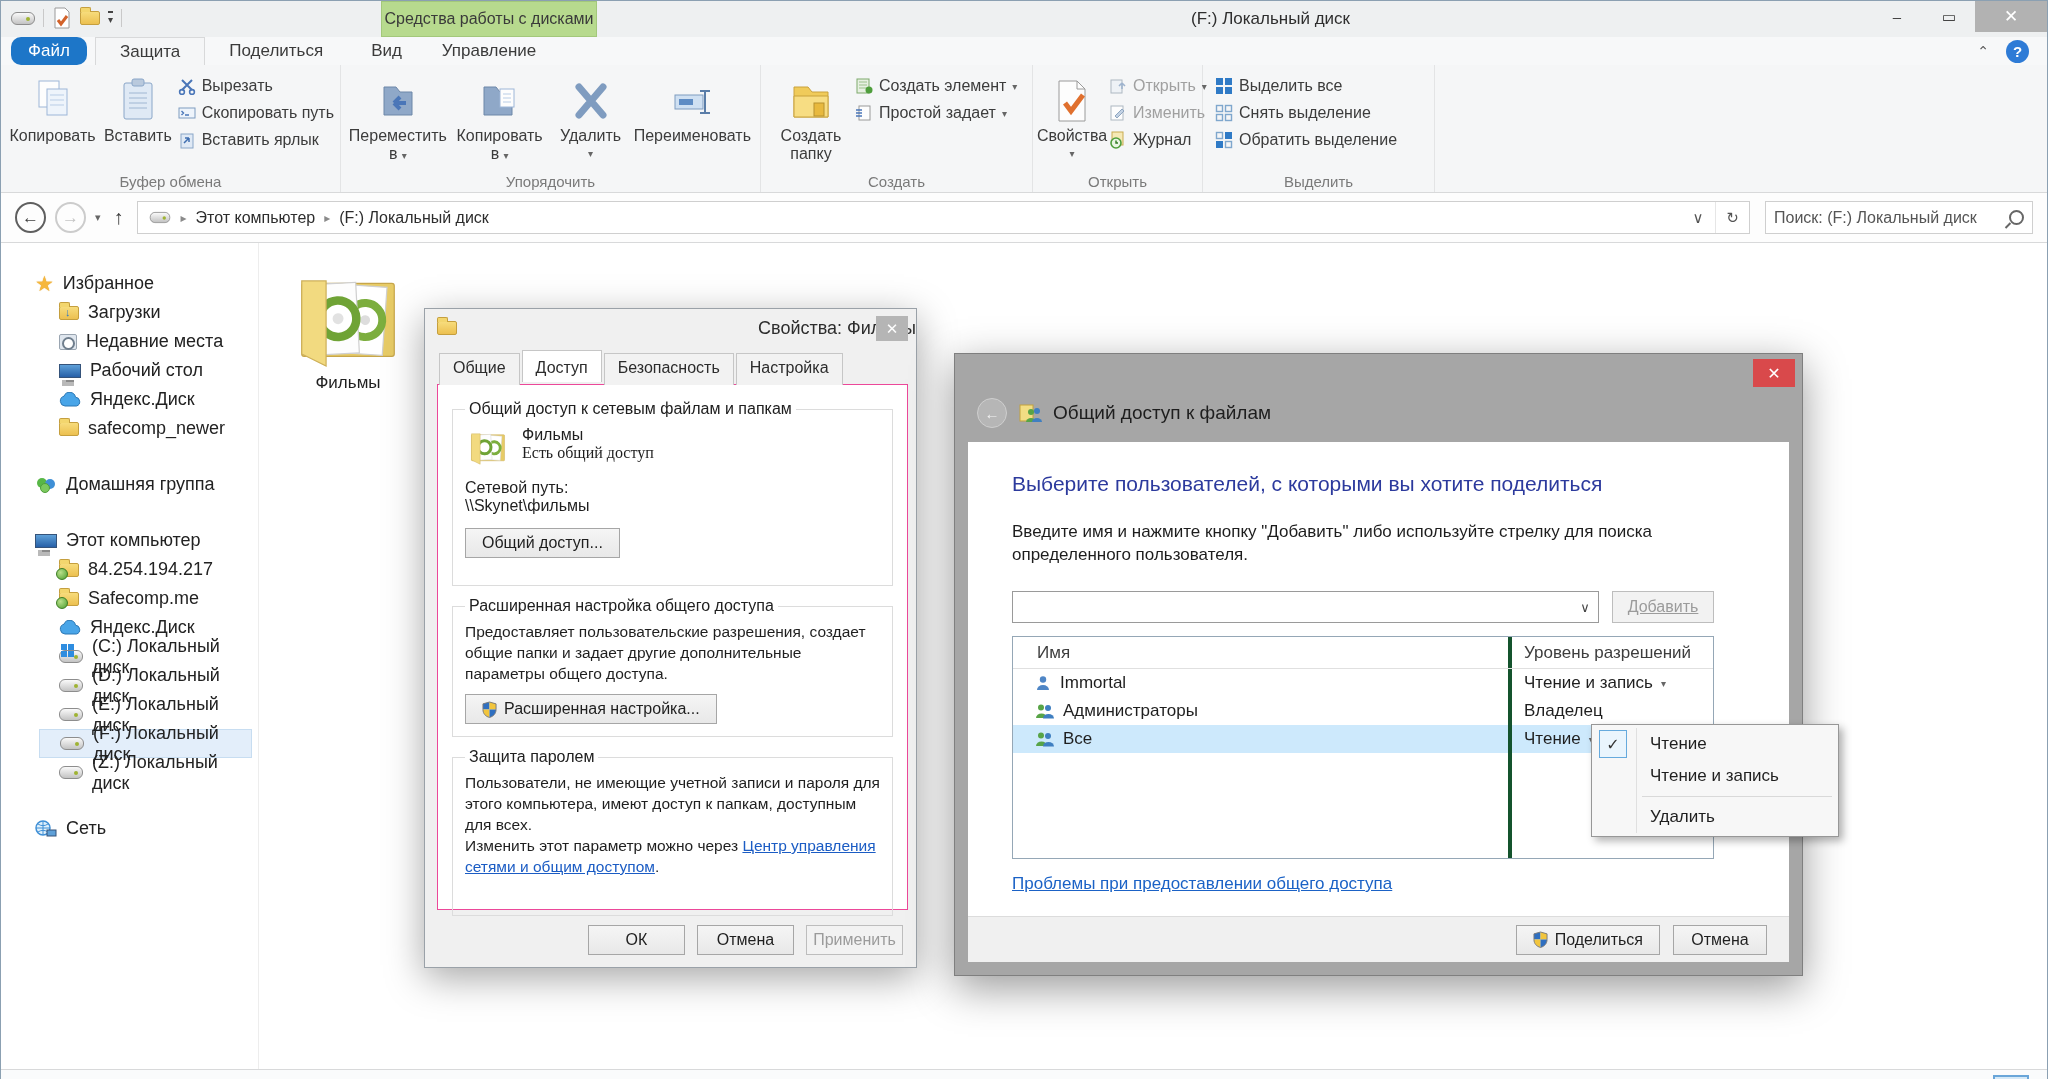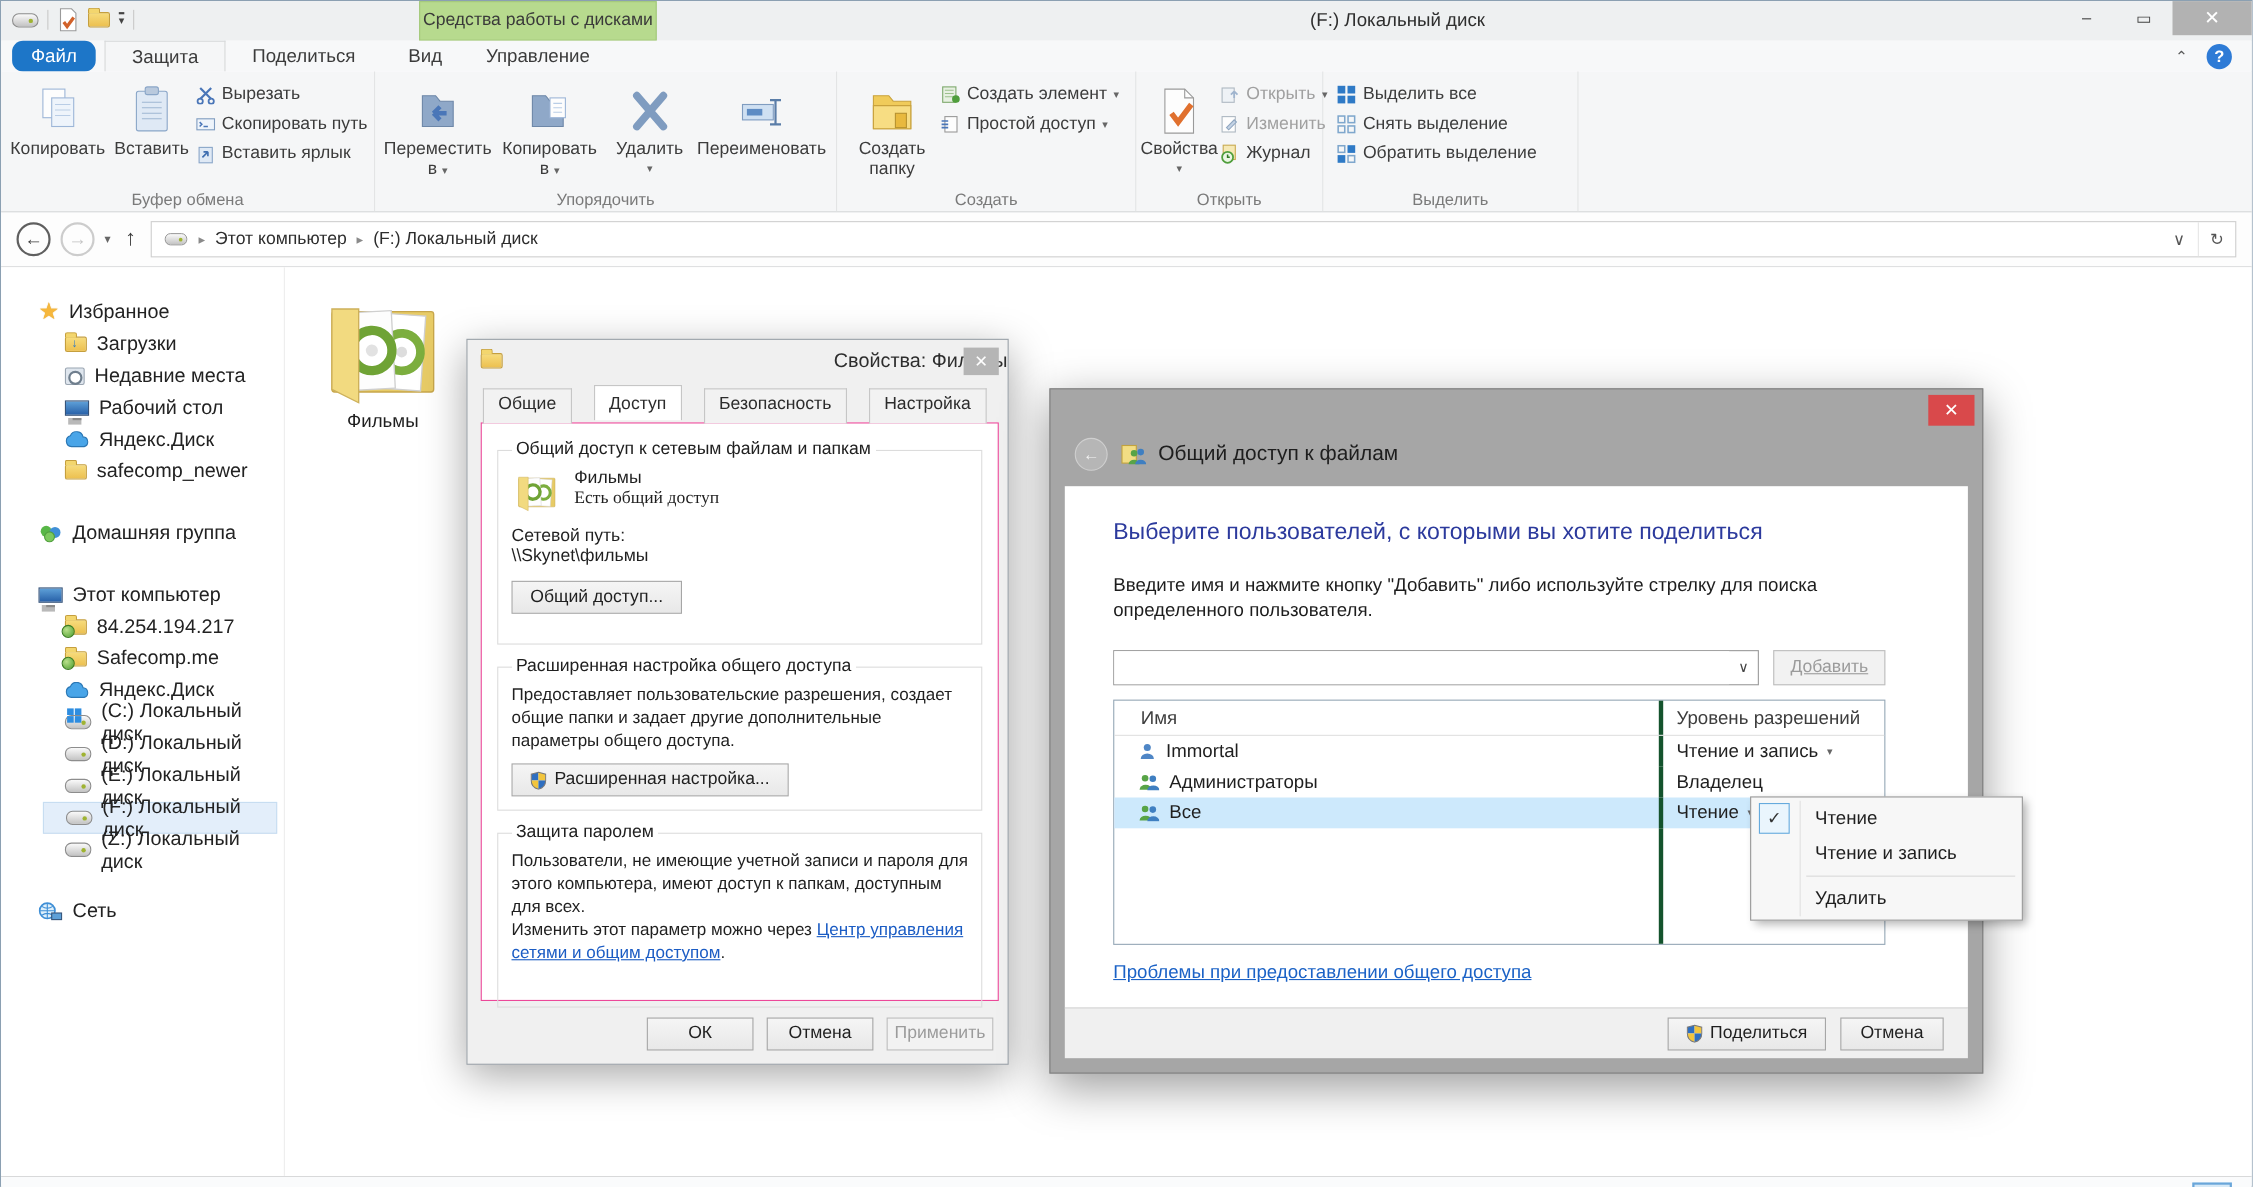--- a/index.html
+++ b/index.html
@@ -87,21 +87,21 @@
   
   .btn { display:inline-flex; align-items:center; justify-content:center; gap:7px; height:30px; padding:0 16px; background:linear-gradient(#f5f5f5,#e8e8e8); border:1px solid #a6a6a6; font-size:16px; color:#1f1f1f; font-family:inherit; }
   .btn.dis { background:#f2f2f2; border-color:#bdbdbd; color:#9b9b9b; }
 
   
   .props { position:absolute; left:423px; top:307px; width:493px; height:660px; background:#f0f0f0; border:1px solid #9aa1a8; box-shadow:0 10px 36px rgba(0,0,0,.35); z-index:20; }
   .props-tb { position:relative; height:38px; display:flex; align-items:center; }
   .props-title { position:absolute; left:0; right:0; text-align:right; font-size:18px; color:#2d2d2d; }
   .props-close { position:absolute; right:8px; top:7px; width:32px; height:25px; background:#b5b5b5; color:#fdfdfd; display:flex; align-items:center; justify-content:center; font-size:15px; }
   .props-tabs { display:flex; margin:6px 0 0 14px; position:relative; z-index:2; }
-  .ptab { padding:5px 13px; font-size:16px; color:#2c2c2c; border:1px solid #c6c6c6; border-bottom:none; background:#f2f2f2; margin-right:20px; }
+  .ptab { padding:5px 13px; font-size:16px; color:#2c2c2c; border:1px solid #c6c6c6; border-bottom:none; background:#f2f2f2; margin-right:2px; }
   .ptab.active { background:#fff; position:relative; top:-3px; padding-top:8px; }
   .props-page { position:relative; margin:-1px 8px 0 12px; height:526px; background:#fff; border:1px solid #ec4899; padding:4px 14px; z-index:1; }
   .pfs { border:1px solid #dcdcdc; margin-top:11px; padding:6px 12px 12px 12px; }
   .pfs legend { font-size:16px; color:#202020; padding:0 4px; }
   .pfs .desc { font-size:15.5px; line-height:21px; color:#1f1f1f; }
   .share-row { display:flex; gap:13px; align-items:flex-start; margin:2px 0 0 2px; }
   .netpath { font-size:16px; margin-top:13px; }
   .plink { color:#1b5cc4; text-decoration:underline; }
   .props-buttons { position:absolute; right:13px; bottom:12px; display:flex; gap:12px; }
   .props-buttons .btn { width:97px; }
@@ -290,21 +290,21 @@
               <circle cx="14" cy="13" r="3.5" fill="#4f9e3c"></circle>
             </svg>
           <span>Создать элемент</span>
           <span class="dd">▾</span>
         </div>
         <div class="smallbtn">
           <svg width="18" height="18" viewBox="0 0 18 18">
               <rect x="4" y="2" width="11" height="14" fill="#fdfdfd" stroke="#9a9a9a"></rect>
               <path d="M1 6 h6 M1 9 h6 M1 12 h6" stroke="#4a76b8" stroke-width="1.5"></path>
             </svg>
-          <span>Простой доступ</span>
+          <span>Простой задает</span>
           <span class="dd">▾</span>
         </div>
       </div>
       <div class="rgroup-label">Создать</div>
     </div>
 
     <div class="rgroup" style="width:170px; padding-left:4px; padding-right:2px;">
       <div class="bigbtn" style="width:70px;">
         <span class="bicon">
           <svg width="38" height="44" viewBox="0 0 38 44">
@@ -387,20 +387,24 @@
     <div class="breadcrumb-box">
       <span class="ic drv" style="transform:scale(.85);"></span>
       <span class="crumb-sep">▸</span>
       <span>Этот компьютер</span>
       <span class="crumb-sep">▸</span>
       <span>(F:) Локальный диск</span>
       <div class="bc-right">
         <div class="bc-btn" style="border-left:none;">∨</div>
         <div class="bc-btn">↻</div>
       </div>
+    </div>
+    <div class="search-box">
+      <input type="text" placeholder="Поиск: (F:) Локальный диск" style="">
+      <span class="mag"></span>
     </div>
   </div>
 
   <div class="main">
 
     <div class="sidebar">
       <div class="tree-item">
         <span class="ic star">★</span>
         <span>Избранное</span>
       </div>

